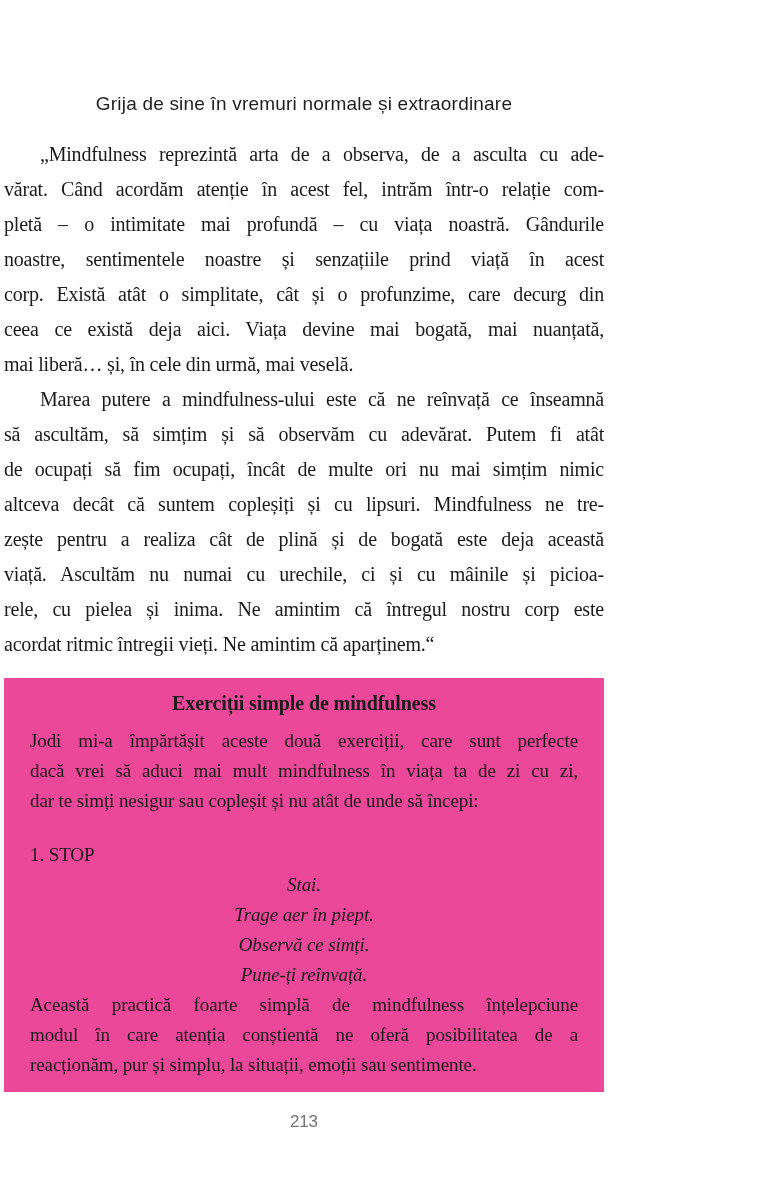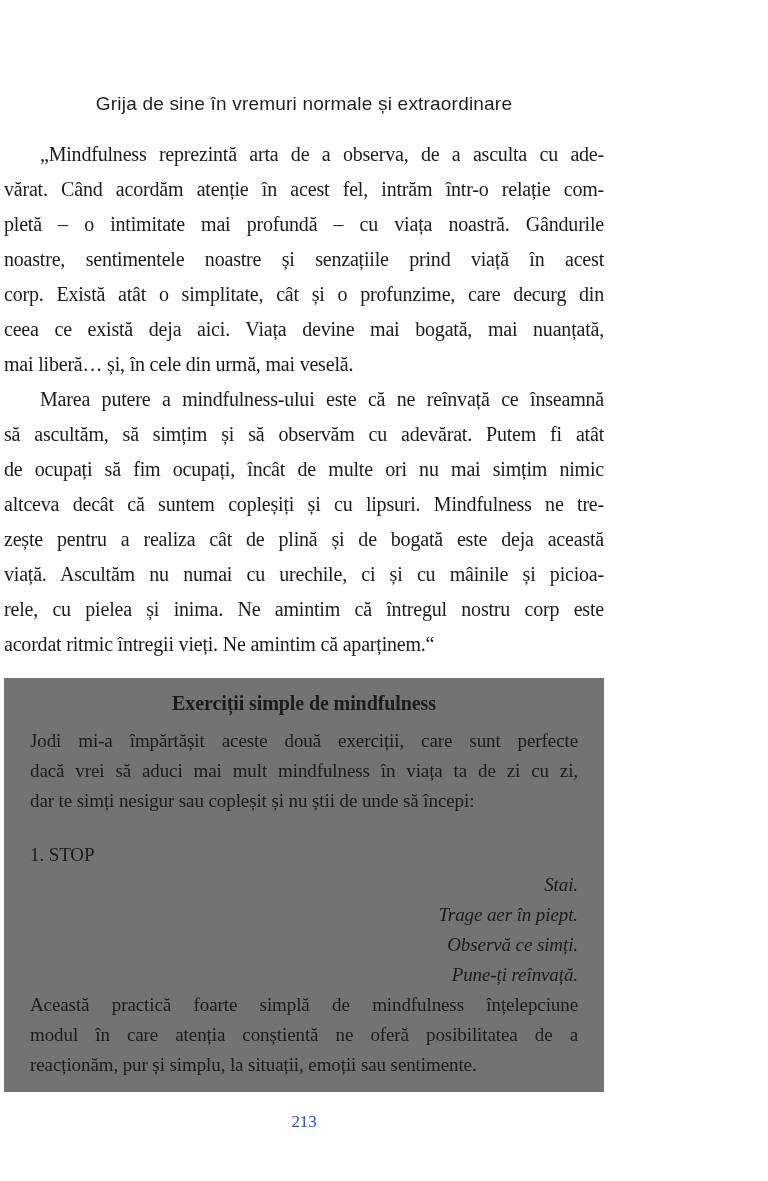--- a/index.html
+++ b/index.html
@@ -45,28 +45,28 @@
   .box-title {
     text-align:center;
     font-weight:bold;
     font-size:20px;
     line-height:30px;
     margin-bottom:8px;
   }
   .box-para .tline { text-align:justify; text-align-last:justify; }
   .box-para .tline:last-child { text-align-last:left; }
   .exercise-number { margin-top:24px; line-height:30px; }
-  .steps .tline { font-style:italic; text-align:right; }
+  .steps .tline { font-style:italic; text-align:center; }
 
   .page-number {
     margin-top:12px;
     text-align:center;
-    font-family:Liberation Serif, serif;
+    font-family:Liberation Sans, sans-serif;
     font-size:17px;
-    color:#1d4ed8;
+    color:#737373;
   }
 </style>
 </head>
 <body>
 
 <div class="page">
 
   <div class="running-head">Grija de sine în vremuri normale și extraordinare</div>
 
   <div class="content">
@@ -85,27 +85,27 @@
         <div class="tline">Marea putere a mindfulness-ului este că ne reînvață ce înseamnă</div>
         <div class="tline">să ascultăm, să simțim și să observăm cu adevărat. Putem fi atât</div>
         <div class="tline">de ocupați să fim ocupați, încât de multe ori nu mai simțim nimic</div>
         <div class="tline">altceva decât că suntem copleșiți și cu lipsuri. Mindfulness ne tre-</div>
         <div class="tline">zește pentru a realiza cât de plină și de bogată este deja această</div>
         <div class="tline">viață. Ascultăm nu numai cu urechile, ci și cu mâinile și picioa-</div>
         <div class="tline">rele, cu pielea și inima. Ne amintim că întregul nostru corp este</div>
         <div class="tline">acordat ritmic întregii vieți. Ne amintim că aparținem.“</div>
       </div>
 
-    <div class="exercise-box" style="background: #737373;">
+    <div class="exercise-box" style="background: #ec4899;">
       <div class="box-title">Exerciții simple de mindfulness</div>
 
       <div class="box-para">
           <div class="tline">Jodi mi-a împărtășit aceste două exerciții, care sunt perfecte</div>
           <div class="tline">dacă vrei să aduci mai mult mindfulness în viața ta de zi cu zi,</div>
-          <div class="tline">dar te simți nesigur sau copleșit și nu știi de unde să începi:</div>
+          <div class="tline">dar te simți nesigur sau copleșit și nu atât de unde să începi:</div>
         </div>
 
       <div class="exercise-number">1. STOP</div>
 
       <div class="steps">
           <div class="tline">Stai.</div>
           <div class="tline">Trage aer în piept.</div>
           <div class="tline">Observă ce simți.</div>
           <div class="tline">Pune-ți reînvață.</div>
         </div>

